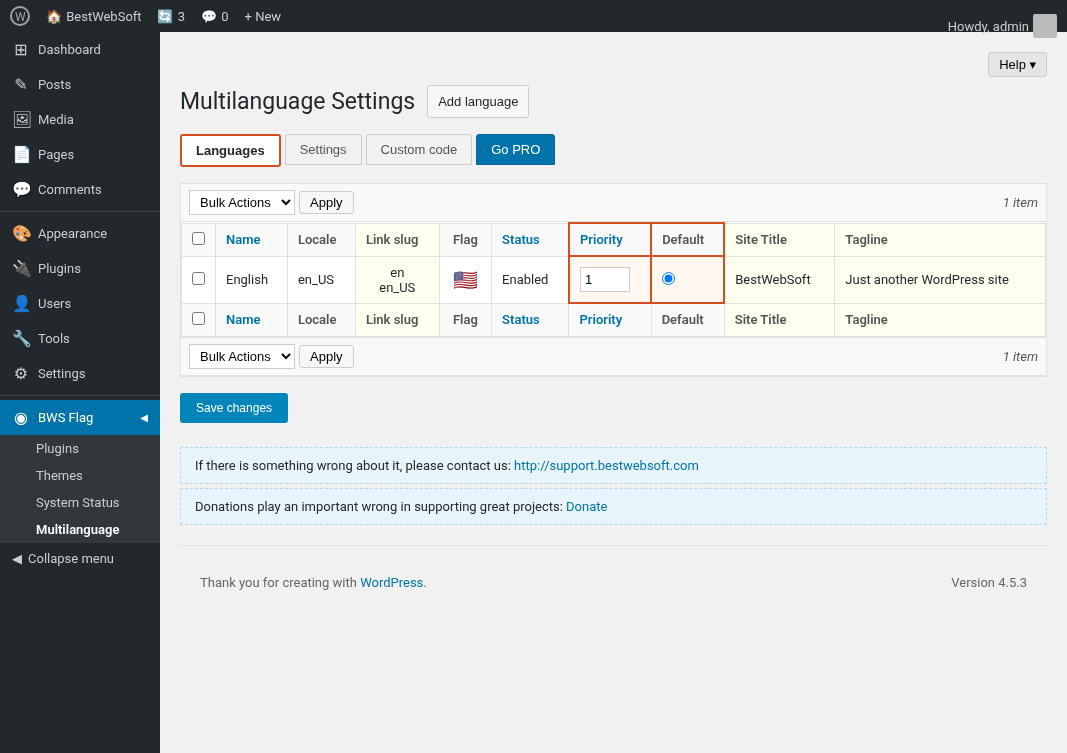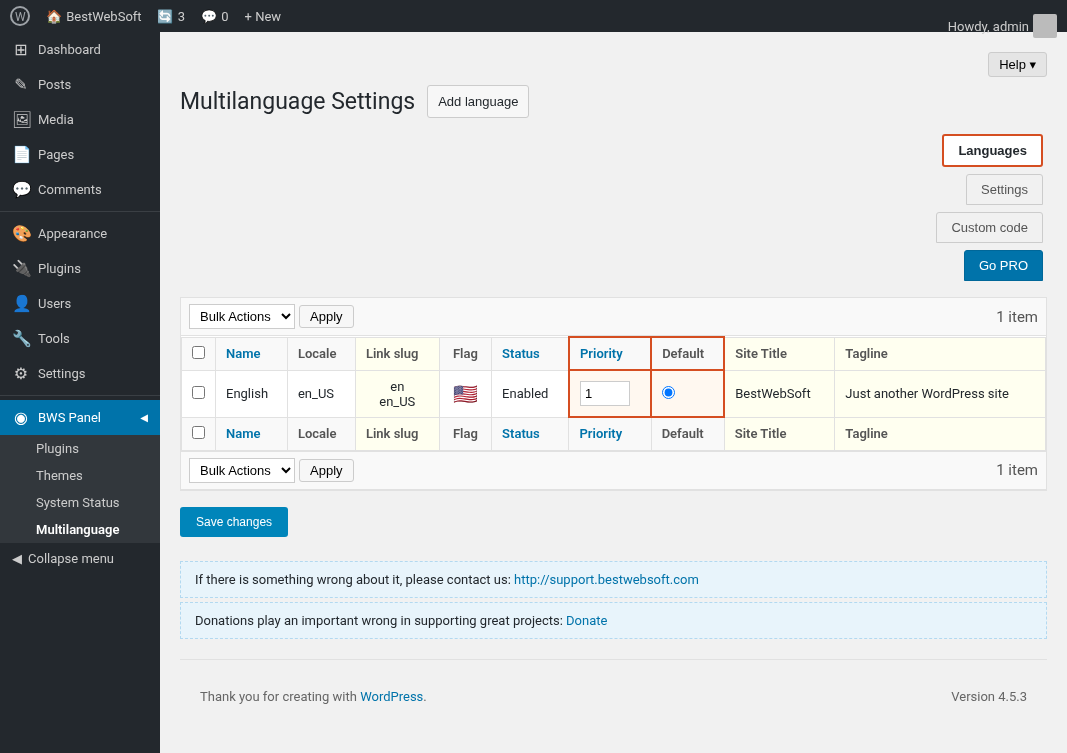--- a/index.html
+++ b/index.html
@@ -86,21 +86,21 @@
       background: #e5e5e5;
       border: 1px solid #ccc;
       padding: 4px 10px;
       font-size: 13px;
       cursor: pointer;
       border-radius: 3px;
       display: flex; align-items: center; gap: 4px;
     }
 
     
-    .tabs { display: flex; align-items: flex-end; gap: 7px; margin-bottom: 16px; border-bottom: none; flex-direction: column; }
+    .tabs { display: flex; align-items: flex-start; gap: 0; margin-bottom: 16px; border-bottom: none; }
     .tab-btn {
       background: #f1f1f1;
       border: 1px solid #ccc;
       padding: 7px 14px;
       font-size: 13px;
       cursor: pointer;
       color: #555;
       margin-right: 4px;
       border-radius: 3px 3px 0 0;
     }
@@ -126,21 +126,21 @@
 
     .tablenav {
       display: flex;
       align-items: center;
       justify-content: space-between;
       padding: 6px 8px;
       background: #f9f9f9;
       border-bottom: 1px solid #e1e1e1;
     }
     .tablenav-left { display: flex; align-items: center; gap: 4px; }
-    .tablenav-right { font-size: 15px; color: #555; }
+    .tablenav-right { font-size: 13px; color: #555; font-style: italic; }
 
     .bulk-select {
       padding: 3px 6px;
       border: 1px solid #ccc;
       font-size: 13px;
       background: #fff;
       cursor: pointer;
     }
     .apply-btn {
       background: #f7f7f7;
@@ -329,21 +329,21 @@
         <span class="sidebar-icon">🔧</span>
         <span>Tools</span>
       </li>
       <li class="sidebar-item">
         <span class="sidebar-icon">⚙</span>
         <span>Settings</span>
       </li>
       <div class="sidebar-divider"></div>
       <li class="sidebar-item active">
         <span class="sidebar-icon">◉</span>
-        <span>BWS Panel</span>
+        <span>BWS Flag</span>
         <span class="sidebar-arrow">◀</span>
       </li>
       <ul class="submenu">
         <li class="submenu-item">
           <span>Plugins</span>
         </li>
         <li class="submenu-item">
           <span>Themes</span>
         </li>
         <li class="submenu-item">

